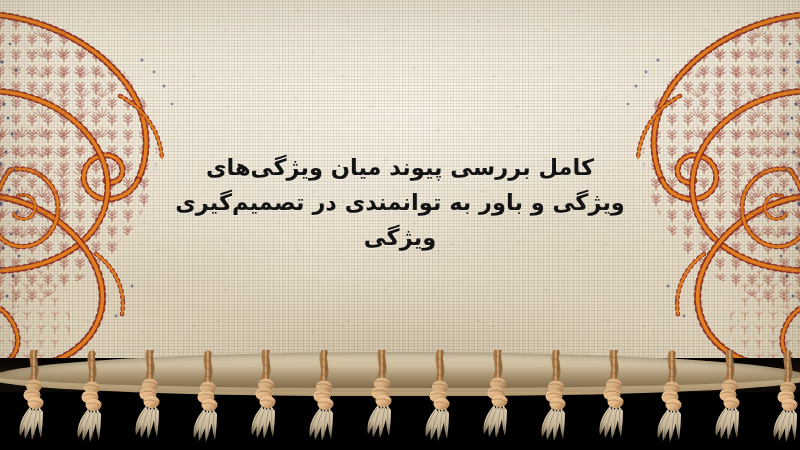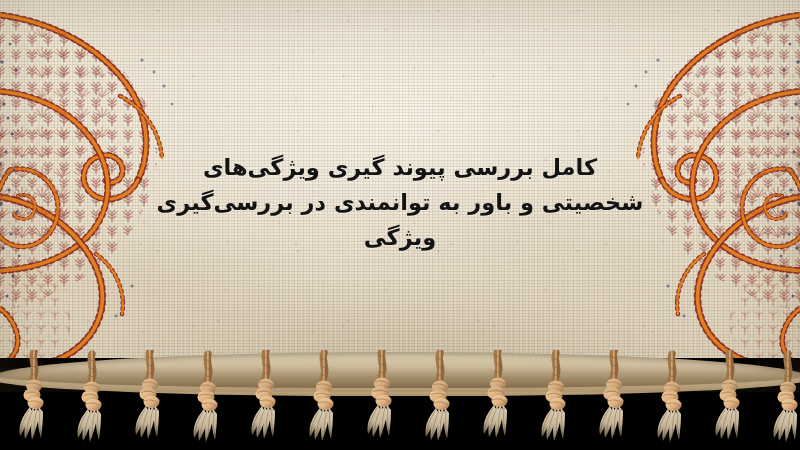--- a/index.html
+++ b/index.html
@@ -300,22 +300,22 @@
         <circle cx="172" cy="86" r="1.5"></circle>
           <circle cx="180" cy="104" r="1.3"></circle>
         <circle cx="140" cy="286" r="1.5"></circle>
           <circle cx="132" cy="300" r="1.3"></circle>
         <circle cx="124" cy="316" r="1.4"></circle>
       </g>
     </svg>
   </div>
 
   <div class="title-block">
-    <span class="title-line">کامل بررسی پیوند گیری ویژگی‌های</span>
-    <span class="title-line">شخصیتی و باور به توانمندی در بررسی‌گیری</span>
+    <span class="title-line">کامل بررسی پیوند میان ویژگی‌های</span>
+    <span class="title-line">ویژگی و باور به توانمندی در تصمیم‌گیری</span>
     <span class="title-line">ویژگی</span>
   </div>
 
   <div class="black-base"></div>
 
   <div class="hem"></div>
   <div class="hem-shade"></div>
 
   <div class="fringe">
     <svg viewBox="0 0 800 100" xmlns="http://www.w3.org/2000/svg" aria-hidden="true">

